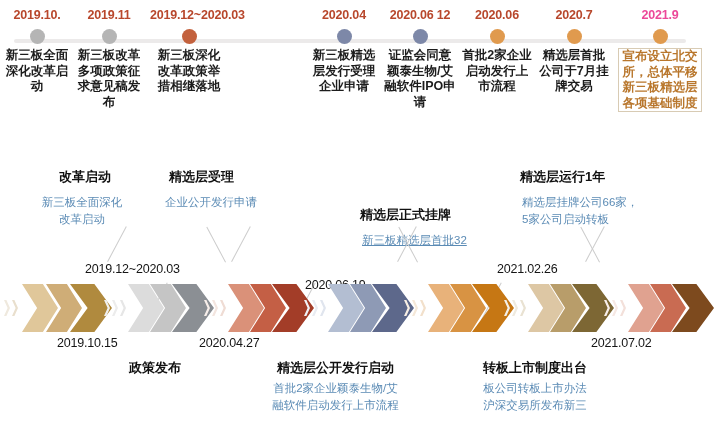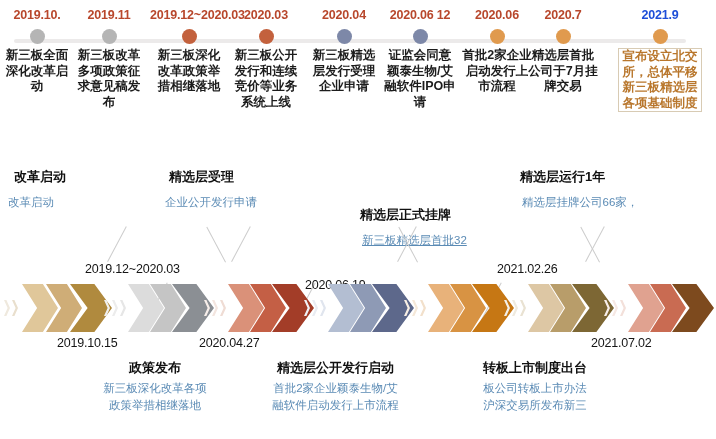--- a/index.html
+++ b/index.html
@@ -73,21 +73,21 @@
   }
   .tl-col.highlight .tl-body {
     color: #b9772d;
     border-left: 1px solid #d8cbb4;
     border-right: 1px solid #d8cbb4;
     border-bottom: 1px solid #d8cbb4;
     border-top: 1px solid #d8cbb4;
     padding: 0 1px;
   }
   .tl-col.highlight .tl-date {
-    color: #1d4ed8;
+    color: #ec4899;
   }
 
   
   #mid-callouts {
     position: absolute;
     left: 0; top: 168px;
     width: 716px;
     height: 92px;
   }
   .mid-item {
@@ -202,27 +202,20 @@
   </div>
 
   <div class="tl-col" style="left:150px;">
     <div class="tl-date">2019.12~2020.03</div>
     <div class="tl-dot-wrap">
       <div class="tl-dot" style="background:#c3613d;"></div>
     </div>
     <div class="tl-body">新三板深化改革政策举措相继落地</div>
   </div>
 
-  <div class="tl-col" style="left:227px;">
-    <div class="tl-date">2020.03</div>
-    <div class="tl-dot-wrap">
-      <div class="tl-dot" style="background:#c3613d;"></div>
-    </div>
-    <div class="tl-body">新三板公开发行和连续竞价等业务系统上线</div>
-  </div>
 
   <div class="tl-col" style="left:305px;">
     <div class="tl-date">2020.04</div>
     <div class="tl-dot-wrap">
       <div class="tl-dot" style="background:#7d88a8;"></div>
     </div>
     <div class="tl-body">新三板精选层发行受理企业申请</div>
   </div>
 
   <div class="tl-col" style="left:381px;">
@@ -234,42 +227,43 @@
   </div>
 
   <div class="tl-col" style="left:458px;">
     <div class="tl-date">2020.06</div>
     <div class="tl-dot-wrap">
       <div class="tl-dot" style="background:#e09a4e;"></div>
     </div>
     <div class="tl-body">首批2家企业启动发行上市流程</div>
   </div>
 
-  <div class="tl-col" style="left:524px;">
+  <div class="tl-col" style="left:535px;">
     <div class="tl-date">2020.7</div>
     <div class="tl-dot-wrap">
       <div class="tl-dot" style="background:#e09a4e;"></div>
     </div>
     <div class="tl-body">精选层首批公司于7月挂牌交易</div>
   </div>
 
   <div class="tl-col highlight" style="left:618px;width:84px;">
     <div class="tl-date">2021.9</div>
     <div class="tl-dot-wrap">
       <div class="tl-dot" style="background:#e09a4e;"></div>
     </div>
     <div class="tl-body">宣布设立北交所，总体平移新三板精选层各项基础制度</div>
   </div>
 </div>
 
 <div id="mid-callouts">
 
-  <div class="mid-item" style="left:8px;width:160px;text-align:left;font-family:Liberation Serif, serif;">
+  <div class="mid-item" style="left:2px;width:160px;text-align:center;font-family:Liberation Serif, serif;">
     <div class="mid-title" style="padding-left:6px;">改革启动</div>
     <div class="mid-desc">
+      <div>新三板全面深化</div>
       <div>改革启动</div>
     </div>
   </div>
 
   <div class="mid-item" style="left:165px;width:180px;text-align:left;">
     <div class="mid-title" style="padding-left:4px;">精选层受理</div>
     <div class="mid-desc">
       <div>企业公开发行申请</div>
     </div>
   </div>
@@ -278,20 +272,21 @@
     <div class="mid-title" style="padding-left:8px;margin-top:38px;">精选层正式挂牌</div>
     <div class="mid-desc">
       <div style="padding-left:10px;text-decoration:underline;">新三板精选层首批32</div>
     </div>
   </div>
 
   <div class="mid-item" style="left:518px;width:190px;text-align:left;">
     <div class="mid-title" style="padding-left:2px;">精选层运行1年</div>
     <div class="mid-desc">
       <div style="padding-left:4px;">精选层挂牌公司66家，</div>
+      <div style="padding-left:4px;">5家公司启动转板</div>
     </div>
   </div>
 </div>
 
 <div id="connectors">
   <div class="connector" style="left:108px;top:262px;height:40px;transform:rotate(208deg);"></div>
   <div class="connector" style="left:232px;top:262px;height:40px;transform:rotate(208deg);"></div>
   <div class="connector" style="left:226px;top:262px;height:40px;transform:rotate(152deg);"></div>
   <div class="connector" style="left:398px;top:262px;height:40px;transform:rotate(208deg);"></div>
   <div class="connector" style="left:418px;top:262px;height:40px;transform:rotate(152deg);"></div>
@@ -373,24 +368,20 @@
     <div class="chev" style="left:24px;width:36px;background:#e0a290;"></div>
     <div class="chev" style="left:46px;width:36px;background:#c96b52;"></div>
     <div class="chev" style="left:68px;width:42px;background:#7d4a1e;"></div>
   </div>
 </div>
 
 <div id="bottom-callouts">
 
   <div class="bot-item" style="left:60px;width:190px;">
     <div class="bot-title">政策发布</div>
-    <div class="bot-desc">
-      <div>新三板深化改革各项</div>
-      <div>政策举措相继落地</div>
-    </div>
   </div>
 
   <div class="bot-item" style="left:228px;width:215px;">
     <div class="bot-title">精选层公开发行启动</div>
     <div class="bot-desc">
       <div>首批2家企业颖泰生物/艾</div>
       <div>融软件启动发行上市流程</div>
     </div>
   </div>
 

